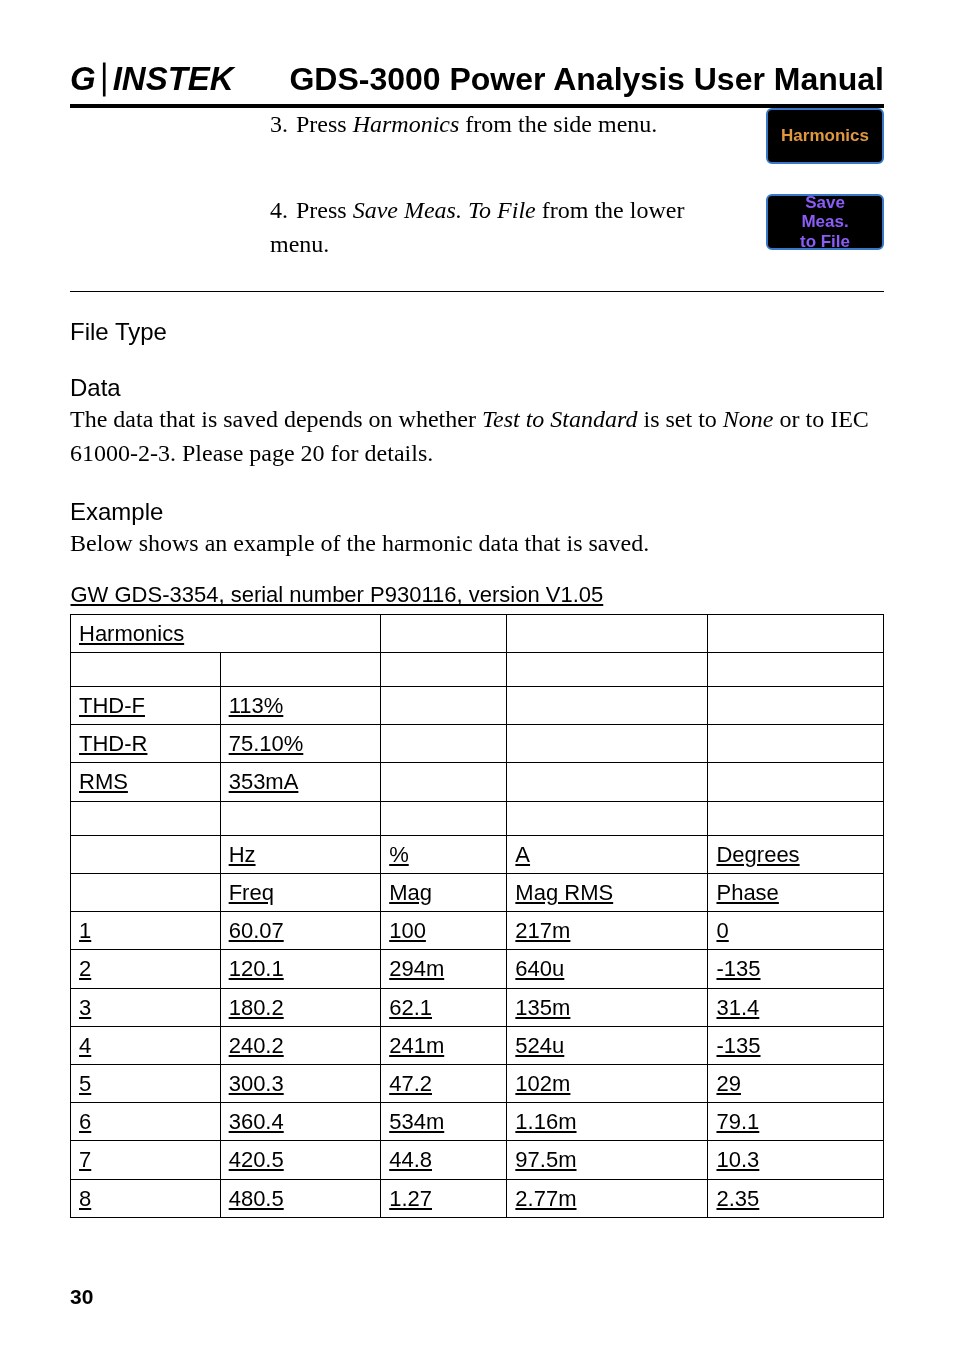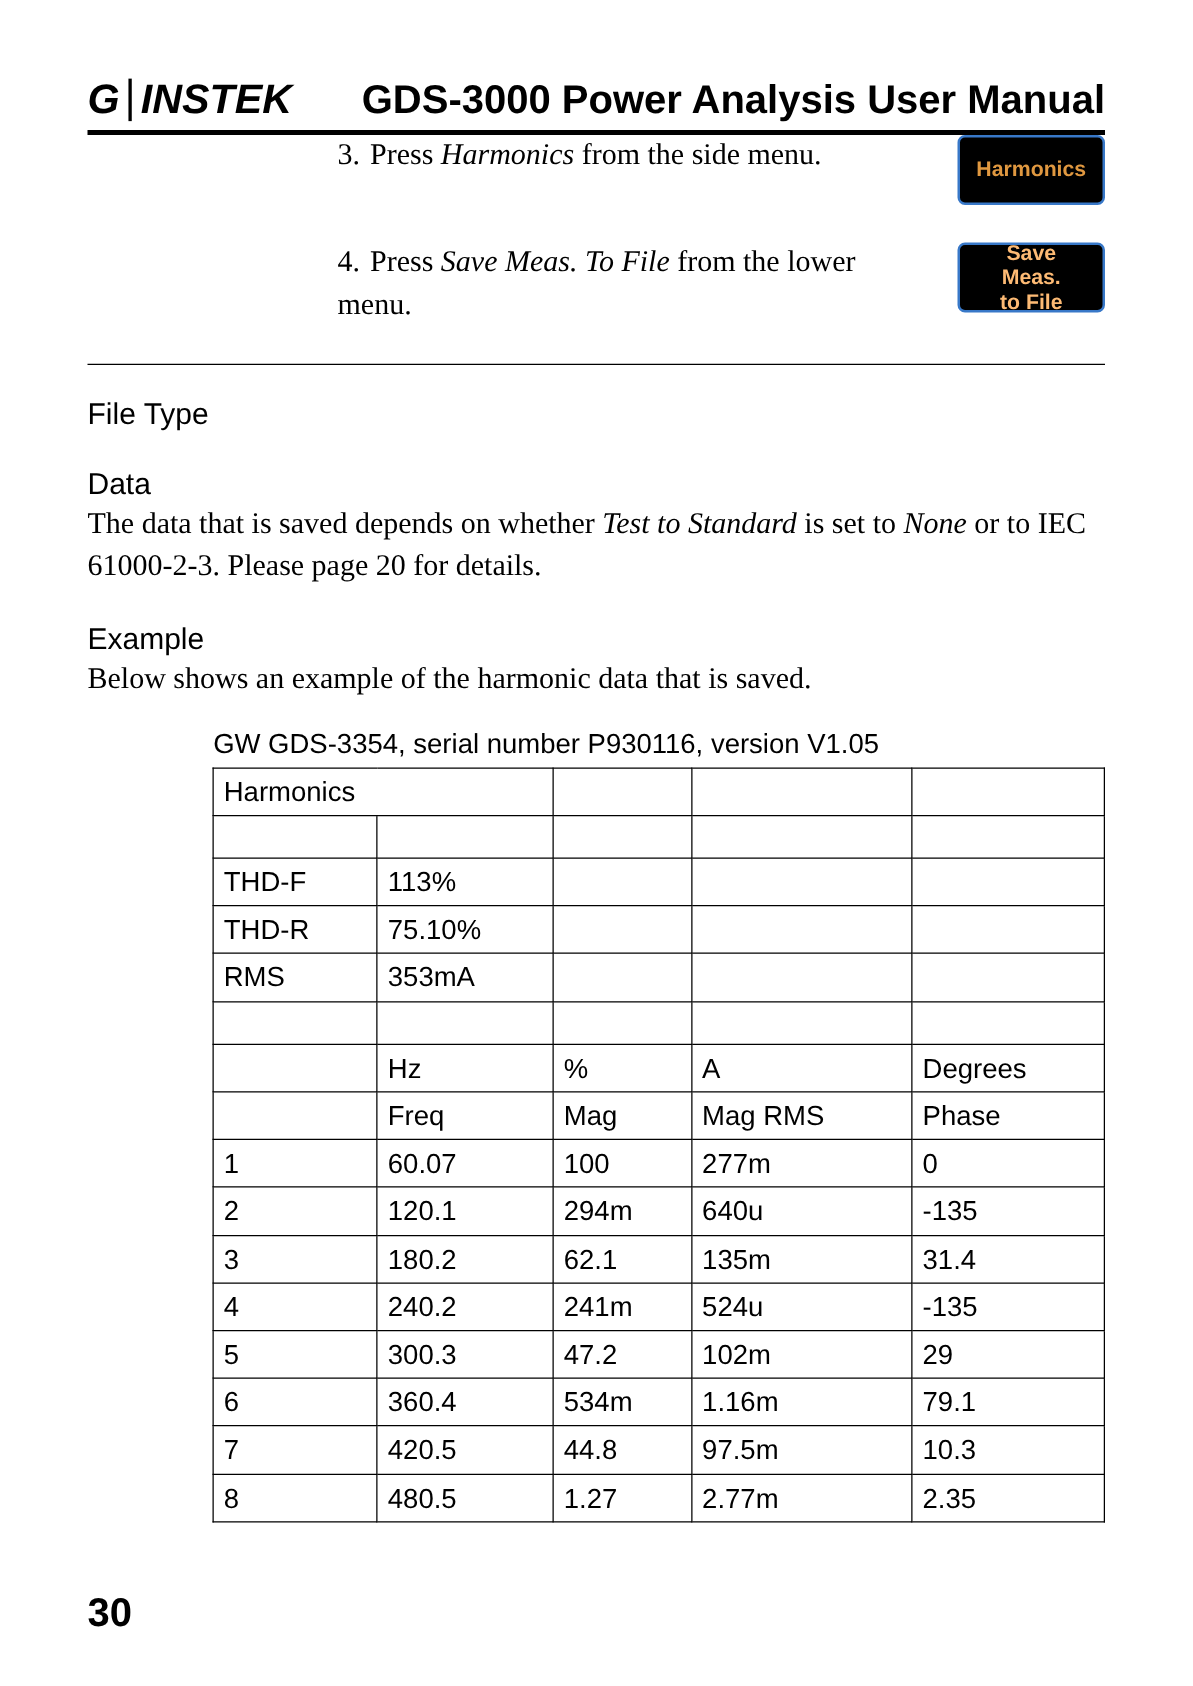--- a/index.html
+++ b/index.html
@@ -49,21 +49,21 @@
     padding-left: 10px;
     line-height: 1.4;
   }
   .step-text .num { display:inline-block; width:26px; }
   .btn {
     width: 118px;
     height: 56px;
     border: 2px solid #3878c8;
     border-radius: 6px;
     background: #000;
-    color: #fdba74;
+    color: #8b5cf6;
     font-family: Arial, sans-serif;
     font-size: 17px;
     font-weight: bold;
     display: flex;
     align-items: center;
     justify-content: center;
     text-align: center;
     line-height: 1.15;
     margin-left: 20px;
   }
@@ -82,43 +82,43 @@
     width: 170px;
     flex-shrink: 0;
     font-family: 'Segoe UI', Arial, sans-serif;
     font-size: 24px;
   }
   .section-body {
     flex: 1;
     line-height: 1.42;
   }
   .table-wrap {
-    margin-left: 100px;
     margin-top: 8px;
+    text-decoration: underline;
   }
   table {
     border-collapse: collapse;
     width: 100%;
     font-family: 'Segoe UI', Arial, sans-serif;
     font-size: 22px;
   }
   td {
     border: 1px solid #000;
     padding: 3px 8px;
     height: 34px;
     vertical-align: middle;
   }
   td.right { text-align: left; }
   .page-num {
     position: absolute;
     bottom: 40px;
     left: 70px;
     font-family: 'Segoe UI', Arial, sans-serif;
     font-weight: 700;
-    font-size: 32px;
+    font-size: 21px;
   }
 </style>
 </head>
 <body>
 
 <div class="header">
   <div class="logo">G<span class="logo-special">⏐</span>INSTEK</div>
   <div class="header-title">GDS-3000 Power Analysis User Manual</div>
 </div>
 
@@ -219,21 +219,21 @@
           <td>Mag</td>
           <td>Mag RMS</td>
           <td>Phase</td>
         </tr>
         </tbody>
           <tbody id="data-rows">
             <tr>
               <td class="right">1</td>
               <td class="right">60.07</td>
               <td class="right">100</td>
-              <td>277m</td>
+              <td>217m</td>
               <td class="right">0</td>
             </tr>
             <tr>
               <td class="right">2</td>
               <td class="right">120.1</td>
               <td class="">294m</td>
               <td>640u</td>
               <td class="right">-135</td>
             </tr>
             <tr>

